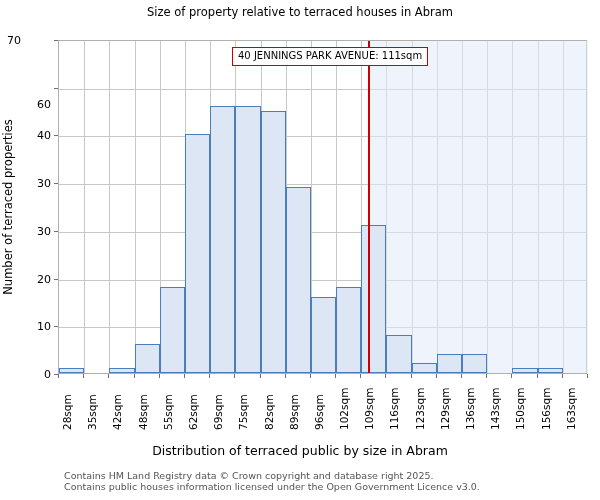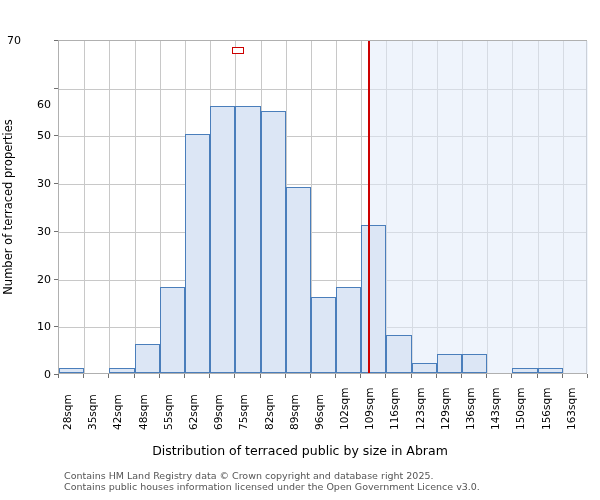--- a/index.html
+++ b/index.html
@@ -174,20 +174,21 @@
     font-size: 9.5px;
     line-height: 11px;
     color: #555555;
     white-space: nowrap;
   }
 </style>
 </head>
 <body>
 
 <div id="title-block">
+  <div class="title-line">Size of property relative to terraced houses in Abram</div>
 </div>
 
 <div id="ylabel" style="top:40px;">
   <span>Number of terraced properties</span>
 </div>
 
 <div id="plot-area">
   <div id="grid-layer">
       <div class="gridline-h" style="top: 286.286px;"></div>
       <div class="gridline-h" style="top: 238.571px;"></div>
@@ -249,21 +250,21 @@
     <div class="ytick-label" style="right: 549px; top: 369px;">0</div>
     <div class="ytick-mark" style="left: 54px; top: 326.286px;"></div>
     <div class="ytick-label" style="right: 549px; top: 321.286px;">10</div>
     <div class="ytick-mark" style="left: 54px; top: 278.571px;"></div>
     <div class="ytick-label" style="right: 549px; top: 273.571px;">20</div>
     <div class="ytick-mark" style="left: 54px; top: 230.857px;"></div>
     <div class="ytick-label" style="right: 549px; top: 225.857px;">30</div>
     <div class="ytick-mark" style="left: 54px; top: 183.143px;"></div>
     <div class="ytick-label" style="right: 549px; top: 178.143px;">30</div>
     <div class="ytick-mark" style="left: 54px; top: 135.429px;"></div>
-    <div class="ytick-label" style="right: 549px; top: 130.429px;">50</div>
+    <div class="ytick-label" style="right: 549px; top: 130.429px;">40</div>
     <div class="ytick-mark" style="left: 54px; top: 87.7143px;"></div>
     <div class="ytick-label" style="right: 549px; top: 99px;">60</div>
     <div class="ytick-mark" style="left: 54px; top: 40px;"></div>
     <div class="ytick-label" style="right: 579px; top: 35px;">70</div>
     <div class="xtick-mark" style="left: 58px; top: 374px;"></div>
     <div class="xtick-label" style="left: 62px; top: 430px;">28sqm</div>
     <div class="xtick-mark" style="left: 83.1905px; top: 374px;"></div>
     <div class="xtick-label" style="left: 87.1905px; top: 430px;">35sqm</div>
     <div class="xtick-mark" style="left: 108.381px; top: 374px;"></div>
     <div class="xtick-label" style="left: 112.381px; top: 430px;">42sqm</div>
@@ -302,18 +303,19 @@
     <div class="xtick-mark" style="left: 536.619px; top: 374px;"></div>
     <div class="xtick-label" style="left: 540.619px; top: 430px;">156sqm</div>
     <div class="xtick-mark" style="left: 561.81px; top: 374px;"></div>
     <div class="xtick-label" style="left: 565.81px; top: 430px;">163sqm</div>
     <div class="xtick-mark" style="left: 587px; top: 374px;"></div>
   </div>
 
 <div id="xlabel">Distribution of terraced public by size in Abram</div>
 
 <div id="annotation-box">
+  <div class="annot-line">40 JENNINGS PARK AVENUE: 111sqm</div>
 </div>
 
 <div id="footer">
   <div class="footer-line">Contains HM Land Registry data © Crown copyright and database right 2025.</div>
   <div class="footer-line">Contains public houses information licensed under the Open Government Licence v3.0.</div>
 </div>
 
 </body></html>

